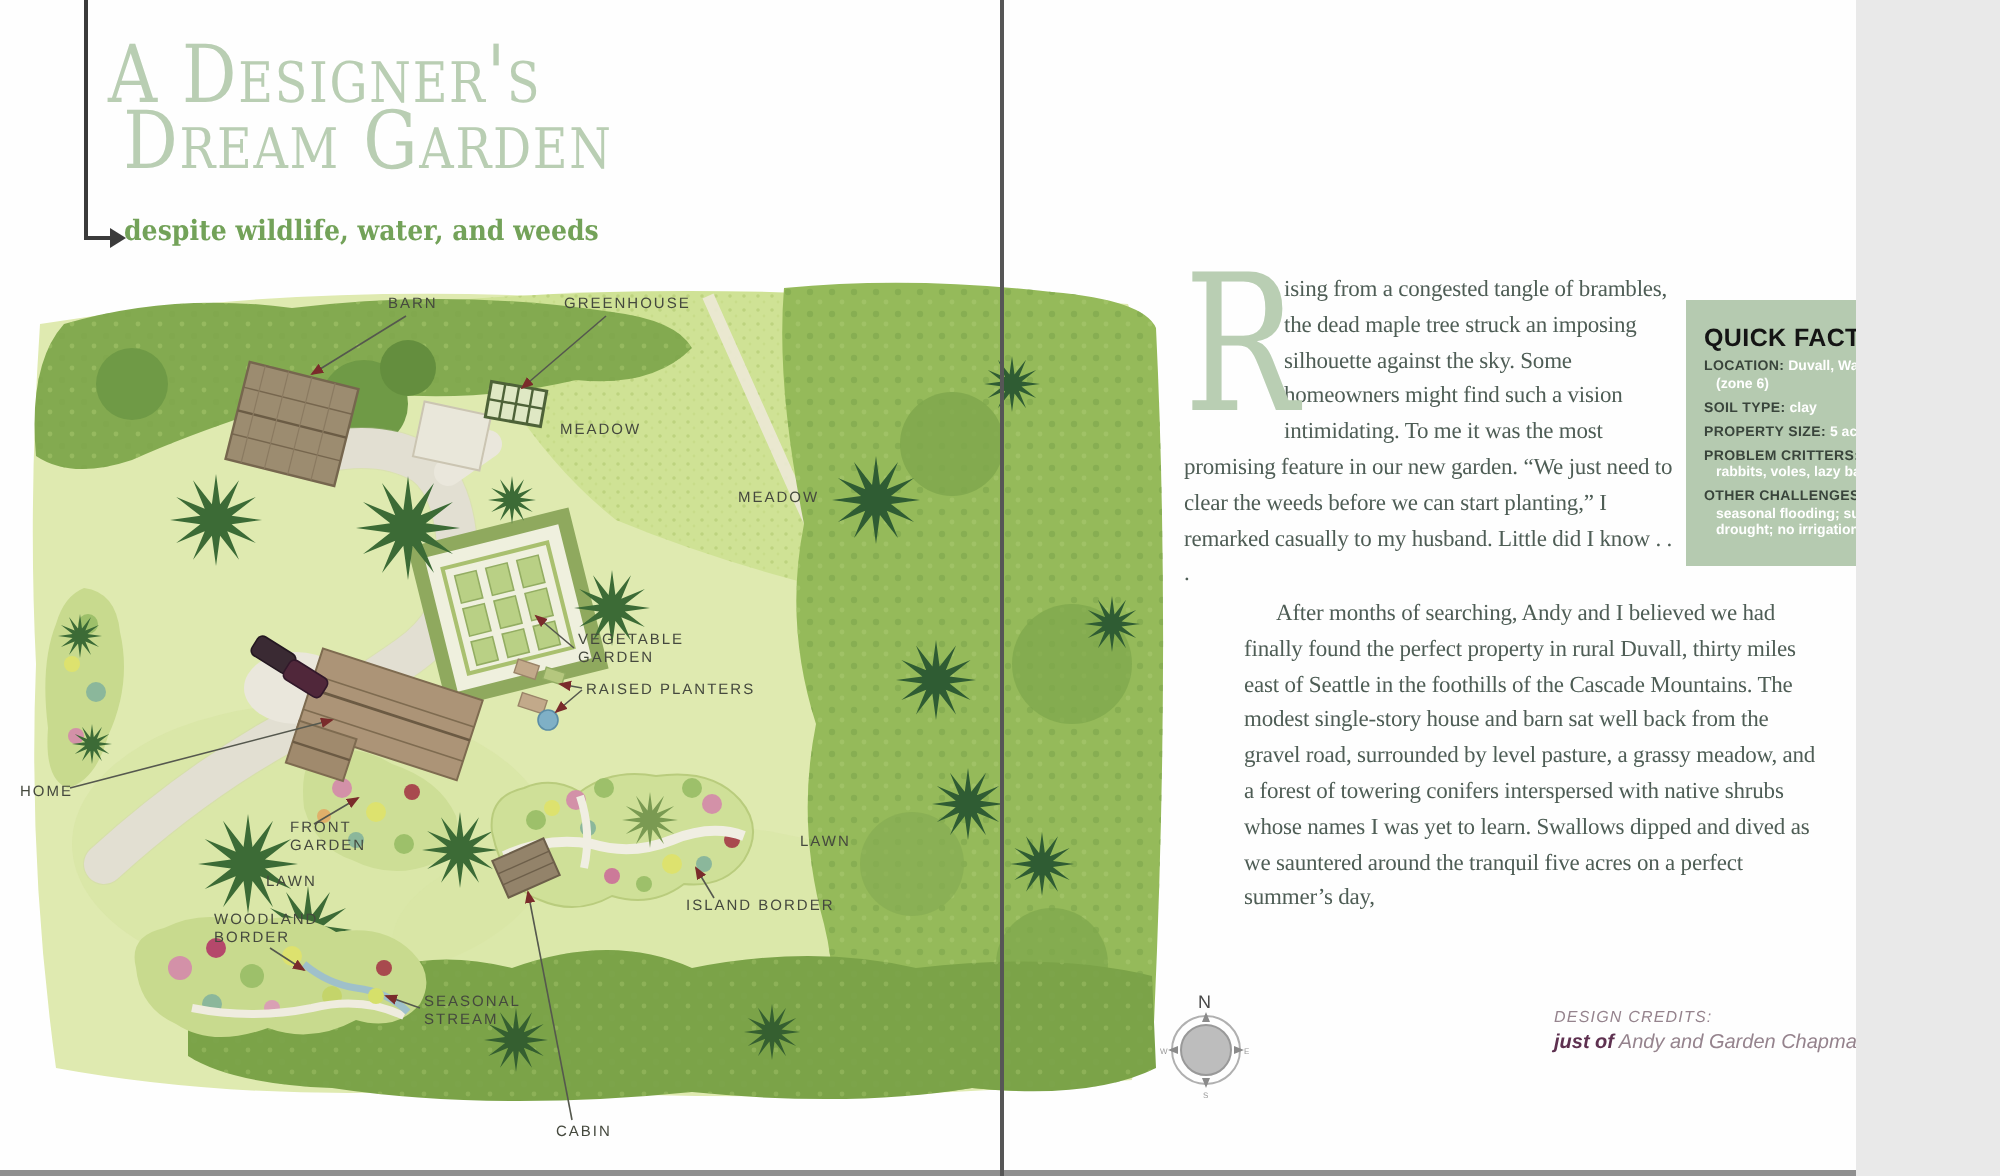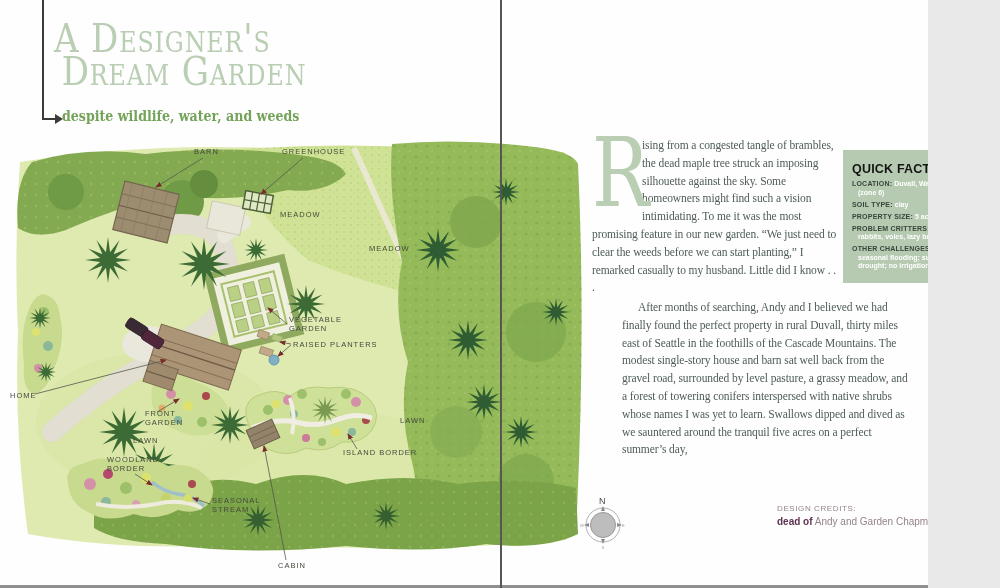--- a/index.html
+++ b/index.html
@@ -31,21 +31,21 @@
   .p2{position:absolute;left:122px;top:299px;width:293px;text-indent:16px;}
   .dropcap{float:left;font-family:"DejaVu Serif",serif;font-size:95px;line-height:72px;
       width:50px;transform:scaleX(.8);transform-origin:0 0;}
   .qf{position:absolute;left:343px;top:150px;width:124px;min-height:131px;box-sizing:border-box;
       padding:8px 8px 9px 9px;}
   .qf h3{margin:4px 0 4px 0;font-size:12.5px;letter-spacing:.2px;color:#141414;}
   .qf .item{font-size:7px;line-height:8.6px;margin:0 0 3.4px 0;padding-left:6px;text-indent:-6px;}
   .qf .lbl{font-weight:bold;color:#39443b;letter-spacing:.2px;}
   .qf .val{color:#ffffff;font-weight:bold;}
   .compass{position:absolute;left:80px;top:492px;}
-  .credits{position:absolute;left:277px;top:502px;font-size:10px;line-height:13px;}
+  .credits{position:absolute;left:277px;top:502px;font-size:10px;line-height:13px;font-style:italic;}
   .credits .hdr{font-size:8px;letter-spacing:.6px;}
   .credits b{}
 </style>
 </head>
 <body>
 
 <div class="spread">
 
   <div class="rule-v"></div>
   <div class="rule-h"></div>
@@ -339,21 +339,21 @@
       <path d="M23,52 L21,47 L25,47 Z" fill="#8a8a8a"></path>
       <path d="M4,33 L9,31 L9,35 Z" fill="#8a8a8a"></path>
       <text x="42" y="35" font-size="4" fill="#999">E</text>
       <text x="21.5" y="57" font-size="4" fill="#999">S</text>
       <text x="0" y="35" font-size="4" fill="#999">W</text>
     </svg>
 
     <div class="credits">
       <div class="hdr" style="color:#95838d">DESIGN CREDITS:</div>
       <div>
-        <b style="color:#5e3150">dead of</b>
+        <b style="color:#5e3150">just of</b>
         <span style="color:#95838d">Andy and Garden Chapman</span>
       </div>
     </div>
   </div>
 
   <div class="gutter"></div>
   <div class="bottom-rule"></div>
   <div class="purple-strip" style="background:#6b3a54"></div>
 
 </div>

